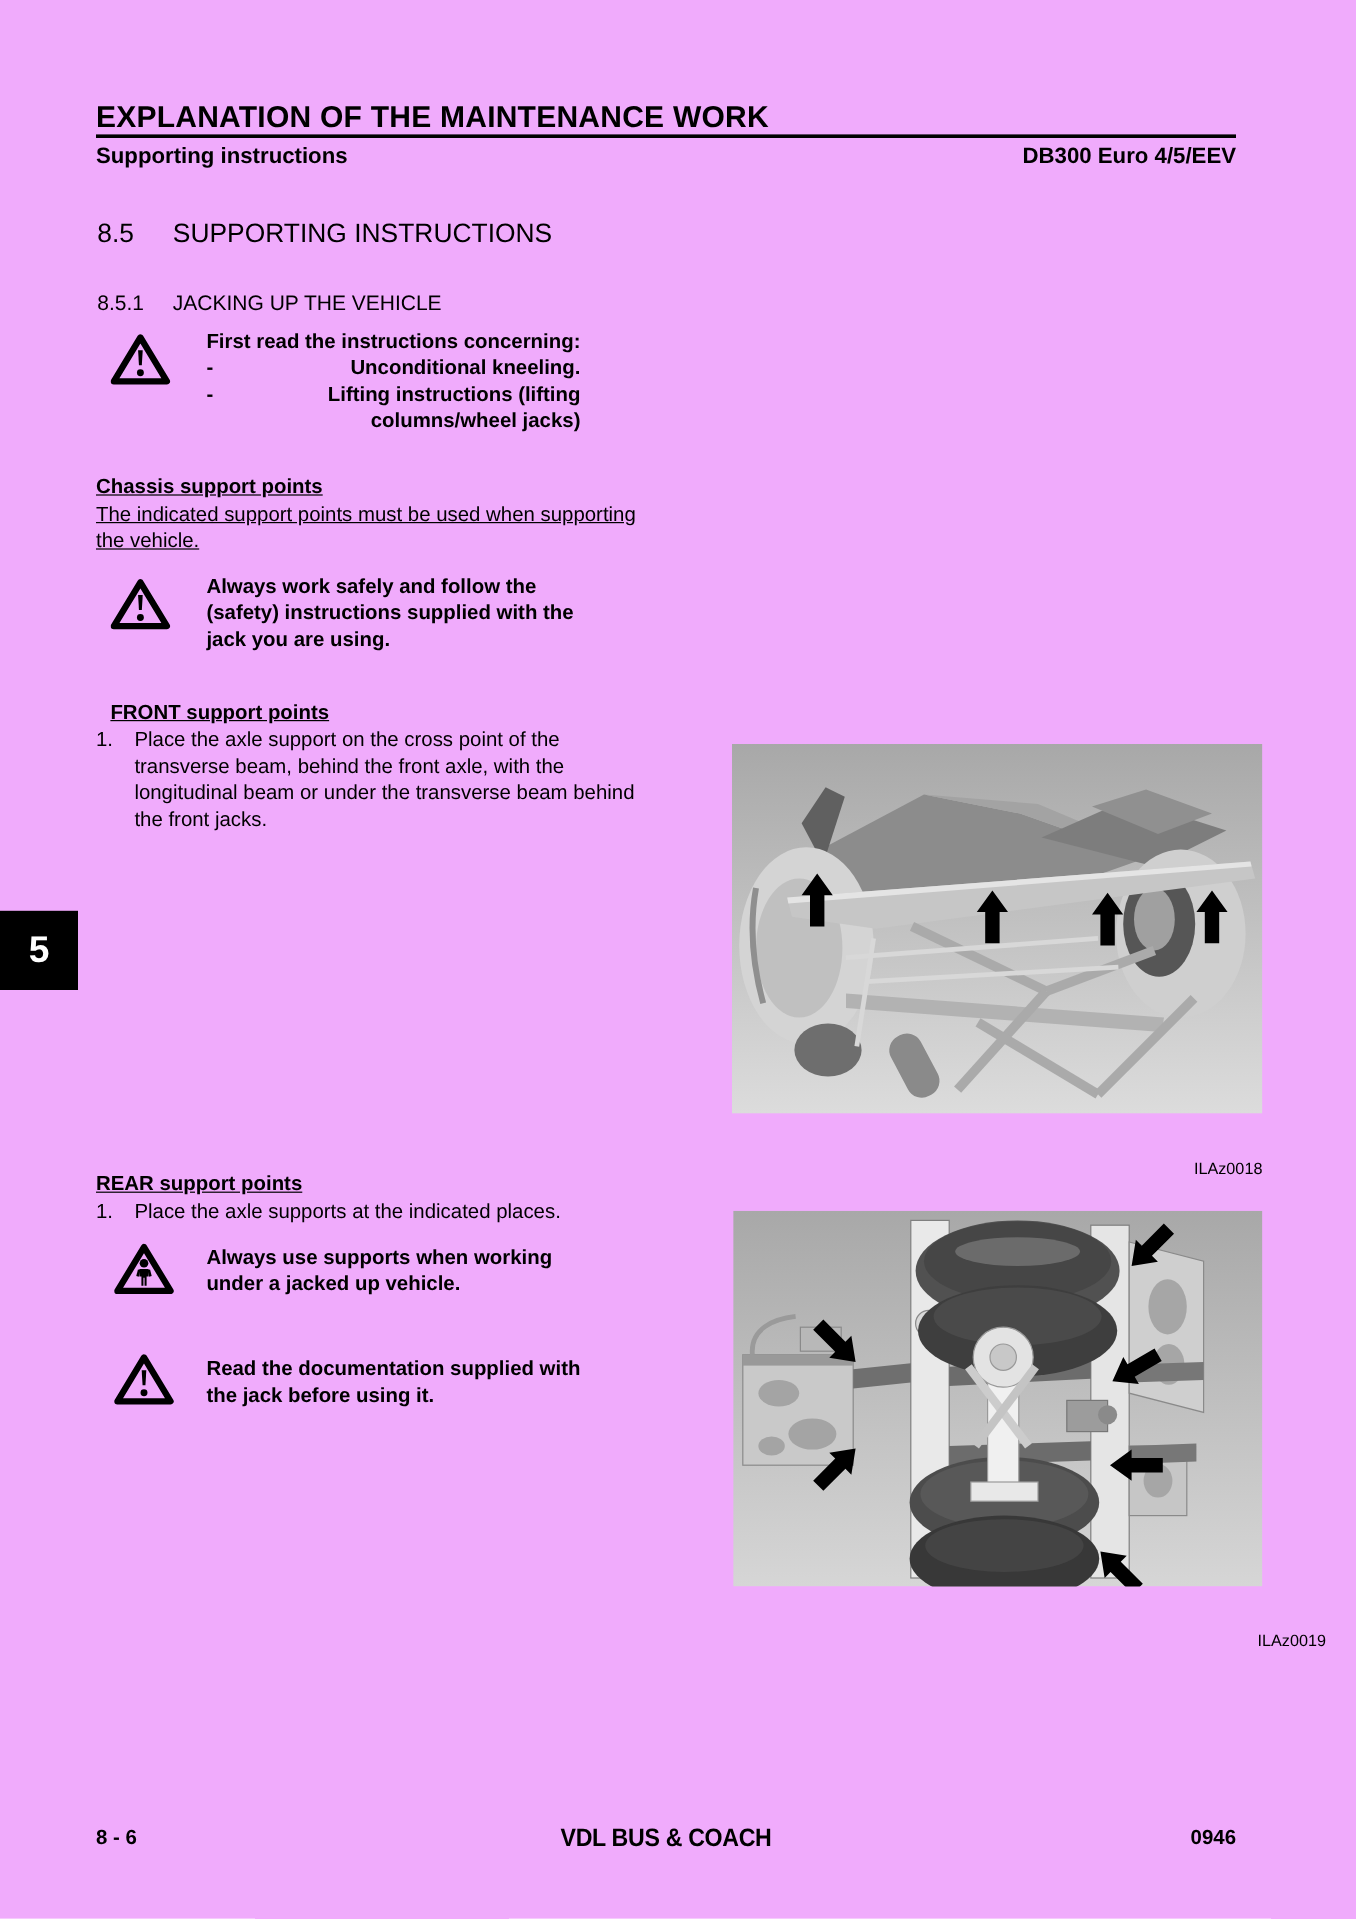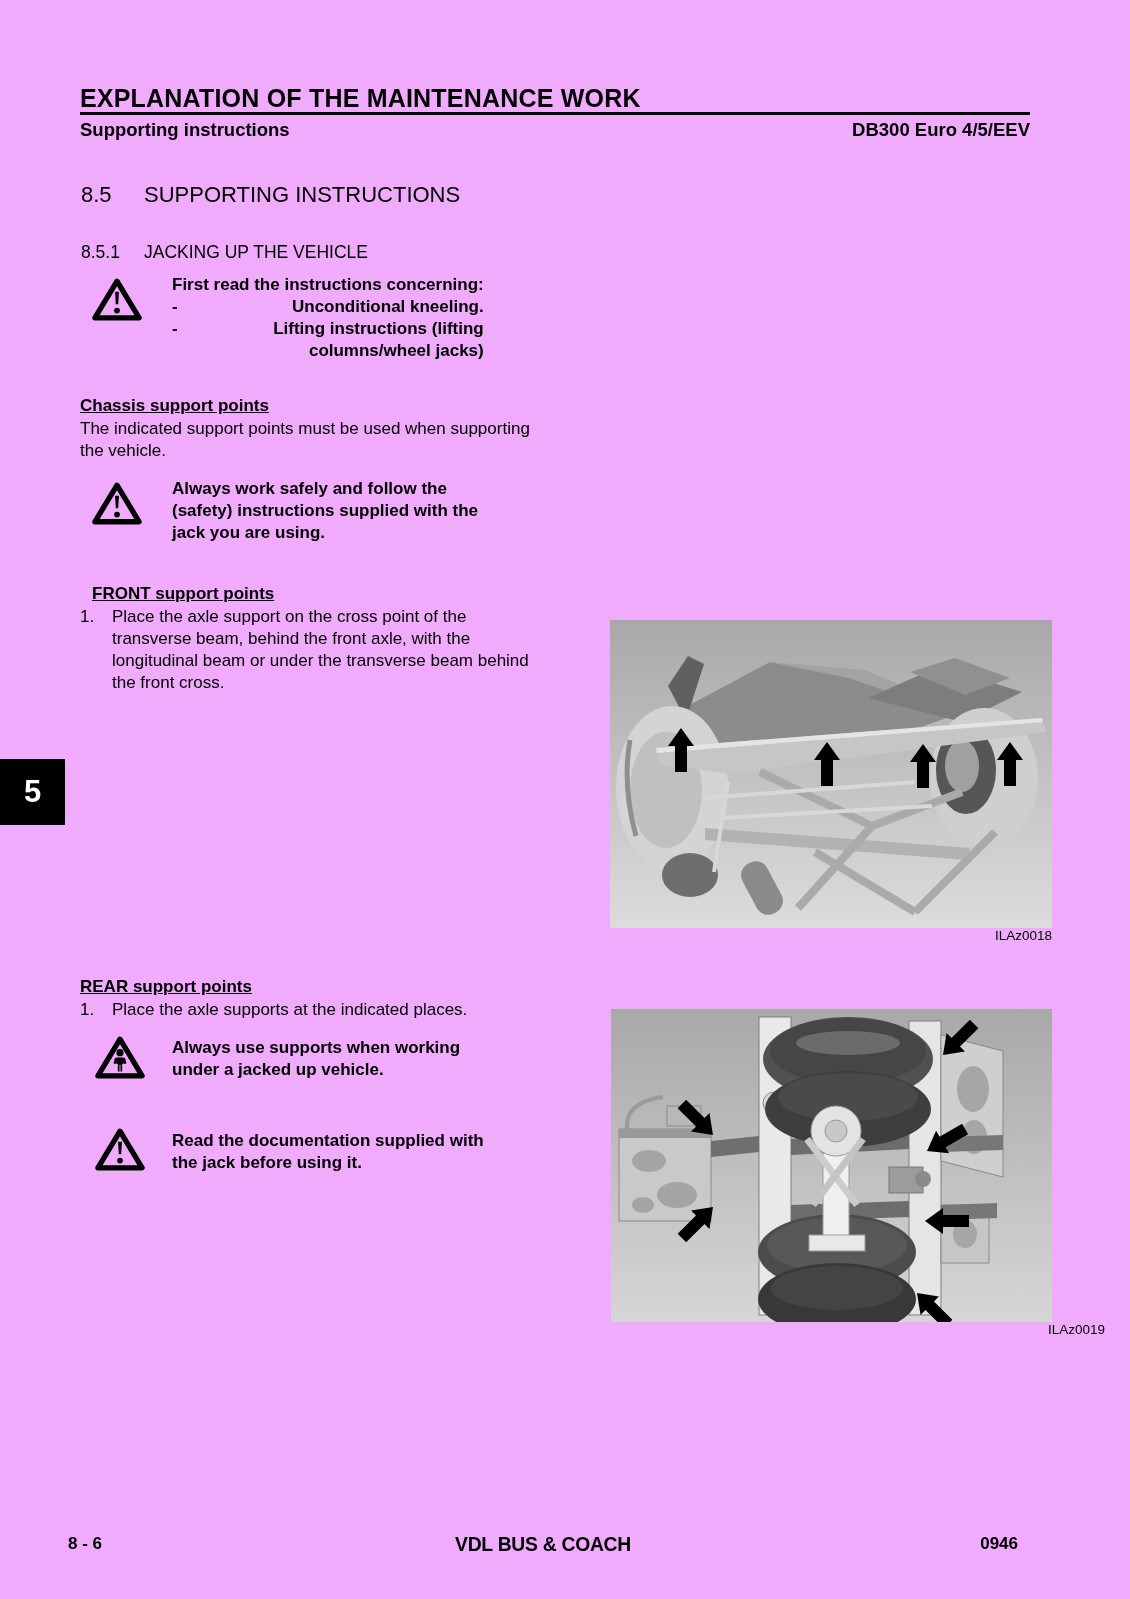--- a/index.html
+++ b/index.html
@@ -30,28 +30,28 @@
 
   
   .h-bold{font-size:17px;font-weight:bold;white-space:nowrap;text-decoration:underline;}
   .body-lines{font-size:17px;line-height:22px;white-space:nowrap;}
   .list-row{display:flex;font-size:17px;line-height:22px;}
   .list-num{width:32px;flex:0 0 auto;}
   .list-lines{white-space:nowrap;}
 
   
   .figure{display:block;}
-  .fig-caption{font-size:13.5px;text-align:right;}
+  .fig-caption{font-size:13.5px;text-align:right;margin-top:38px;}
 
   
   .side-tab{left:0;top:759px;width:65px;height:66px;background:#000;color:#fff;
     display:flex;align-items:center;justify-content:center;font-size:31px;font-weight:bold;}
 
   
-  .footer{left:68px;top:1520px;width:950px;height:30px;margin-top:12px;}
+  .footer{left:80px;top:1520px;width:950px;height:30px;}
   .footer .pgnum{position:absolute;left:0;top:2px;font-size:17px;font-weight:bold;}
   .footer .brand{position:absolute;left:50%;top:0;transform:translateX(-50%) scaleX(.92);
     font-size:21px;font-weight:bold;letter-spacing:-.3px;white-space:nowrap;}
   .footer .docnum{position:absolute;right:0;top:2px;font-size:17px;font-weight:bold;}
 </style>
 </head>
 <body>
 
 <div class="page">
 
@@ -85,21 +85,21 @@
       <span>Unconditional kneeling.</span>
     </div>
     <div class="w-item">
       <span class="dash">-</span>
       <span>Lifting instructions (lifting</span>
     </div>
     <div class="w-cont">columns/wheel jacks)</div>
   </div>
 
   <div class="abs h-bold" style="left:80px;top:396px;">Chassis support points</div>
-  <div class="abs body-lines" style="left:80px;top:418px;">
+  <div class="abs body-lines" style="left:80px;top:418px;text-decoration:underline;">
     <div>The indicated support points must be used when supporting</div>
     <div>the vehicle.</div>
   </div>
 
   <div class="abs" style="left:92px;top:481px;">
     <svg class="warn-icon" viewBox="0 0 104 92">
       <path d="M52 8 L98 84 L6 84 Z" fill="none" stroke="#000" stroke-width="11" stroke-linejoin="round"></path>
       <path d="M48 30 h8 l-1.5 26 h-5 Z" fill="#000"></path>
       <circle cx="52" cy="69" r="6" fill="#000"></circle>
     </svg>
@@ -110,21 +110,21 @@
     <div>jack you are using.</div>
   </div>
 
   <div class="abs h-bold" style="left:92px;top:584px;">FRONT support points</div>
   <div class="abs list-row" style="left:80px;top:606px;">
     <span class="list-num">1.</span>
     <span class="list-lines">
       <div>Place the axle support on the cross point of the</div>
       <div>transverse beam, behind the front axle, with the</div>
       <div>longitudinal beam or under the transverse beam behind</div>
-      <div>the front cross.</div>
+      <div>the front jacks.</div>
     </span>
   </div>
 
   <div class="abs" style="left:610px;top:620px;width:442px;">
     <svg class="figure" width="442" height="308" viewBox="0 0 442 308">
       <defs>
         <linearGradient id="bg1" x1="0" y1="0" x2="0" y2="1">
           <stop offset="0" stop-color="#a8a8a8"></stop>
             <stop offset="1" stop-color="#dcdcdc"></stop>
         </linearGradient>

